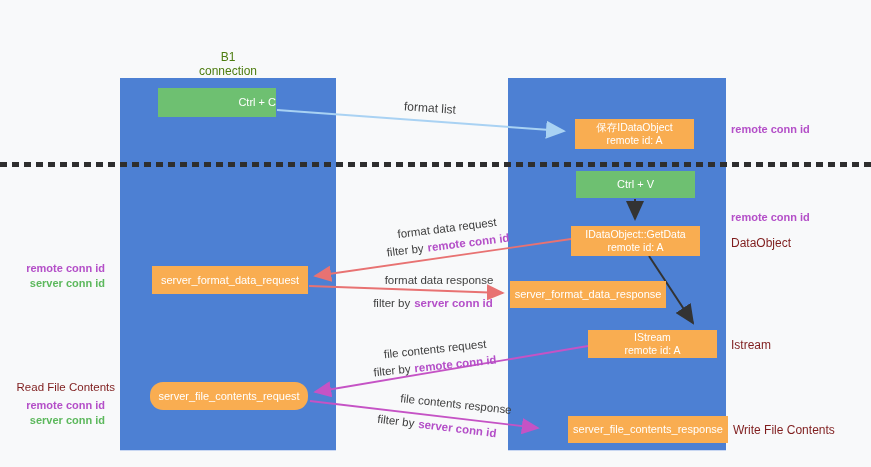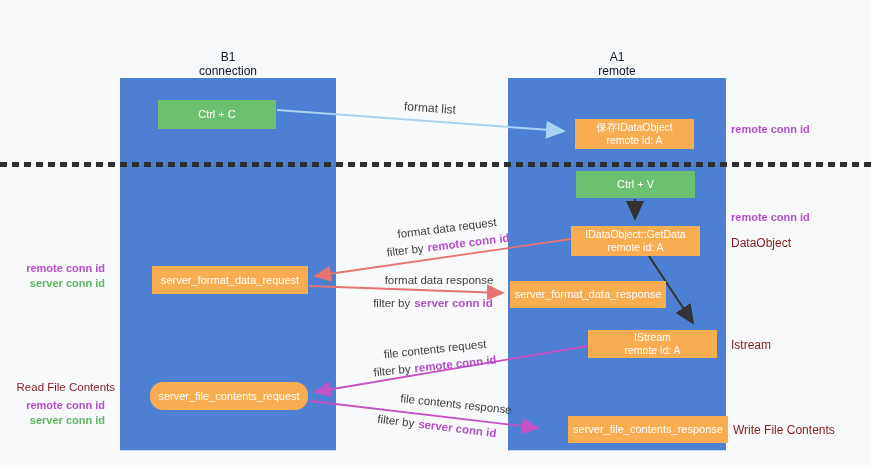--- a/index.html
+++ b/index.html
@@ -3,21 +3,21 @@
 <meta charset="utf-8">
 <style>
   html,body { margin:0; padding:0; background:#f8f9fa; }
   .canvas { position:relative; width:871px; height:467px; background:#f8f9fa;
             font-family:"Liberation Sans", sans-serif; overflow:hidden; }
 
   .title { position:absolute; top:7px; left:0; width:100%; text-align:center;
            font-size:17px; line-height:23px; color:#3a3a3a; z-index:4; }
 
   .colhead { position:absolute; text-align:center; font-size:12px; line-height:14px;
-             color:#0f172a; z-index:4; }
+             color:#4d7c0f; z-index:4; }
 
   .lane { position:absolute; top:78px; height:372px; background:#4d80d3;
           box-shadow:0 1px 0 #c9d7f2; z-index:1; }
 
   .dashes { position:absolute; left:0; top:162px; width:871px; height:5px; z-index:2;
             background:repeating-linear-gradient(90deg,#2e2e2e 0 7px,transparent 7px 12px); }
 
   .overlay { position:absolute; left:0; top:0; z-index:2; pointer-events:none; }
 
   .box { position:absolute; display:flex; flex-direction:column; align-items:center;
@@ -39,24 +39,20 @@
 </head>
 <body>
 
 <div class="canvas">
 
 
   <div class="colhead" style="left:120px;top:50px;width:216px;">
     <div>B1</div>
     <div>connection</div>
   </div>
-  <div class="colhead" style="left:508px;top:50px;width:218px;">
-    <div>A1</div>
-    <div>remote</div>
-  </div>
 
   <div class="lane" style="left:120px;width:216px;"></div>
   <div class="lane" style="left:508px;width:218px;"></div>
 
   <div class="dashes"></div>
 
   <svg class="overlay" width="871" height="467">
     <defs>
       <marker id="mBlue" markerWidth="10" markerHeight="9" refX="9" refY="4.5" orient="auto">
         <path d="M0,0 L10,4.5 L0,9 Z" fill="#a9d2f3"></path>
@@ -73,21 +69,21 @@
     </defs>
     <line x1="277" y1="110" x2="564" y2="131" stroke="#a9d2f3" stroke-width="2" marker-end="url(#mBlue)"></line>
     <line x1="635" y1="199" x2="635" y2="219" stroke="#333333" stroke-width="2" marker-end="url(#mBlack)"></line>
     <line x1="571" y1="239" x2="315" y2="276" stroke="#e87272" stroke-width="1.8" marker-end="url(#mRed)"></line>
     <line x1="309" y1="286" x2="503" y2="293" stroke="#e87272" stroke-width="1.8" marker-end="url(#mRed)"></line>
     <line x1="649" y1="256" x2="693" y2="323" stroke="#333333" stroke-width="2" marker-end="url(#mBlack)"></line>
     <line x1="588" y1="346" x2="315" y2="392" stroke="#c553c5" stroke-width="1.8" marker-end="url(#mMag)"></line>
     <line x1="310" y1="401" x2="538" y2="428" stroke="#c553c5" stroke-width="1.8" marker-end="url(#mMag)"></line>
   </svg>
 
-  <div class="box green" style="left:158px;top:100px;width:118px;height:29px;">
+  <div class="box green" style="left:158px;top:88px;width:118px;height:29px;align-items:flex-end;">
     <div>Ctrl + C</div>
   </div>
 
   <div class="box orange" style="left:575px;top:119px;width:119px;height:30px;font-size:10.5px;">
     <div>保存IDataObject</div>
     <div>remote id: A</div>
   </div>
 
   <div class="box green" style="left:576px;top:171px;width:119px;height:27px;">
     <div>Ctrl + V</div>

